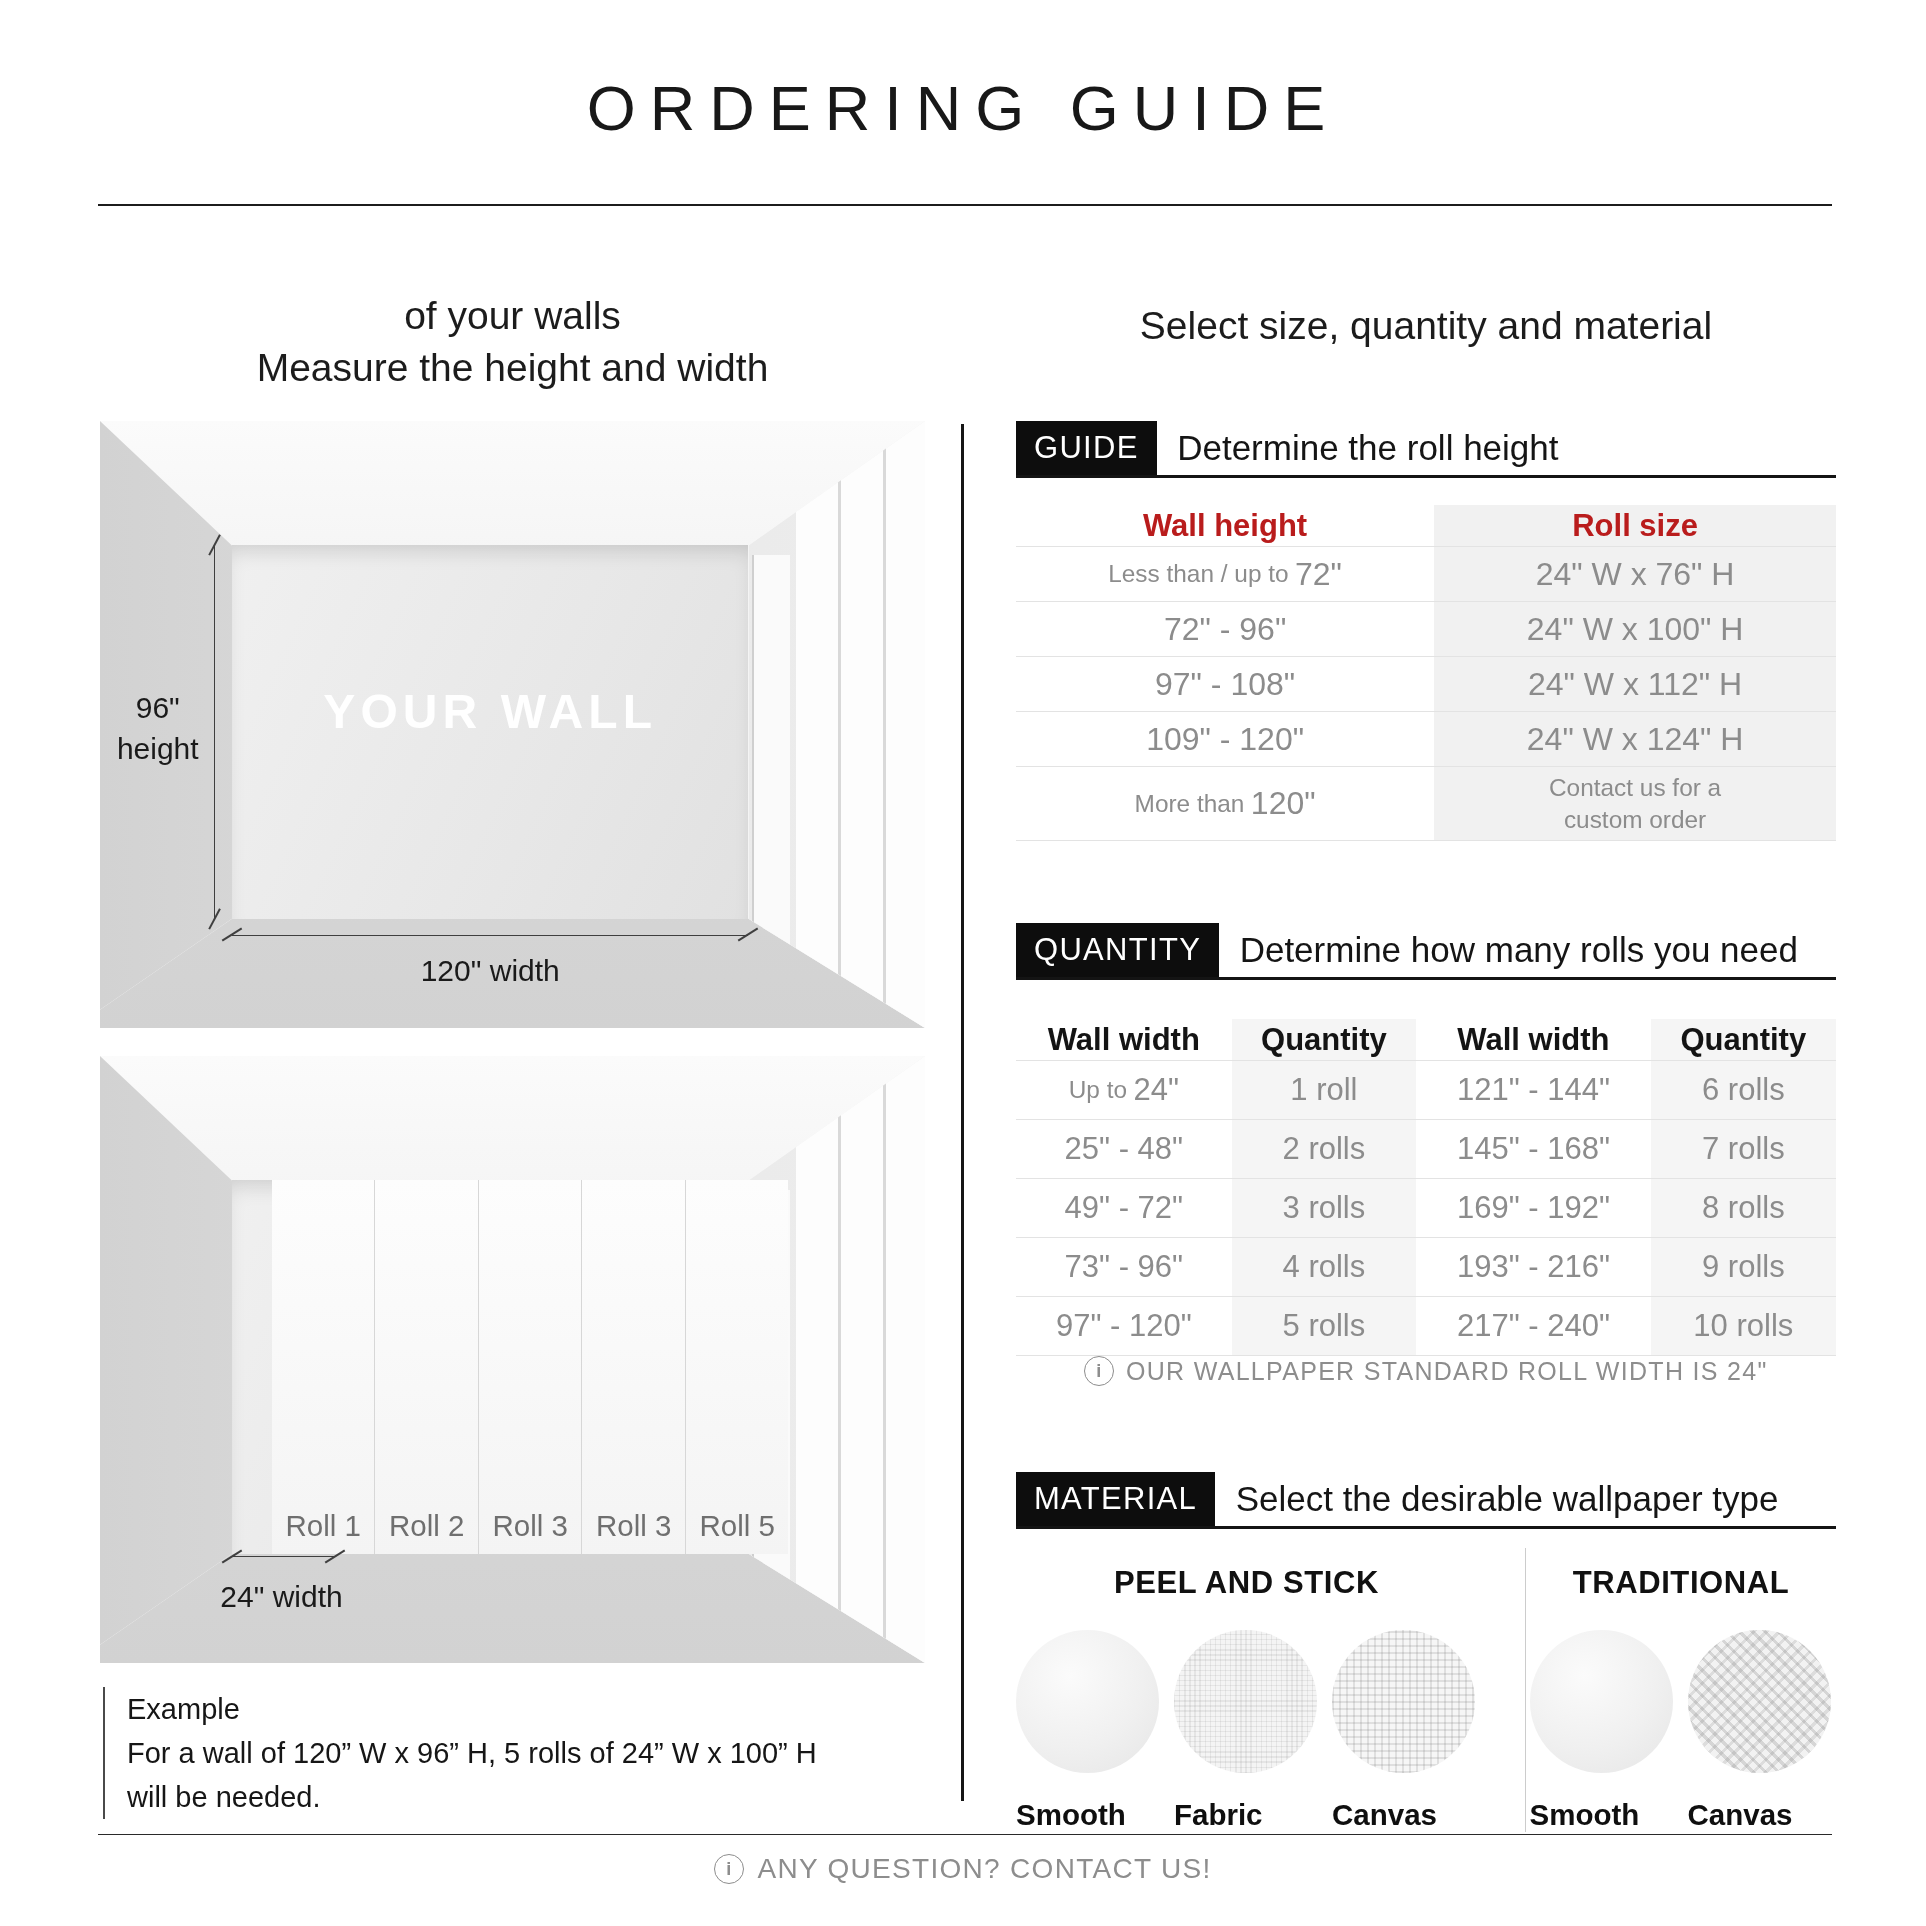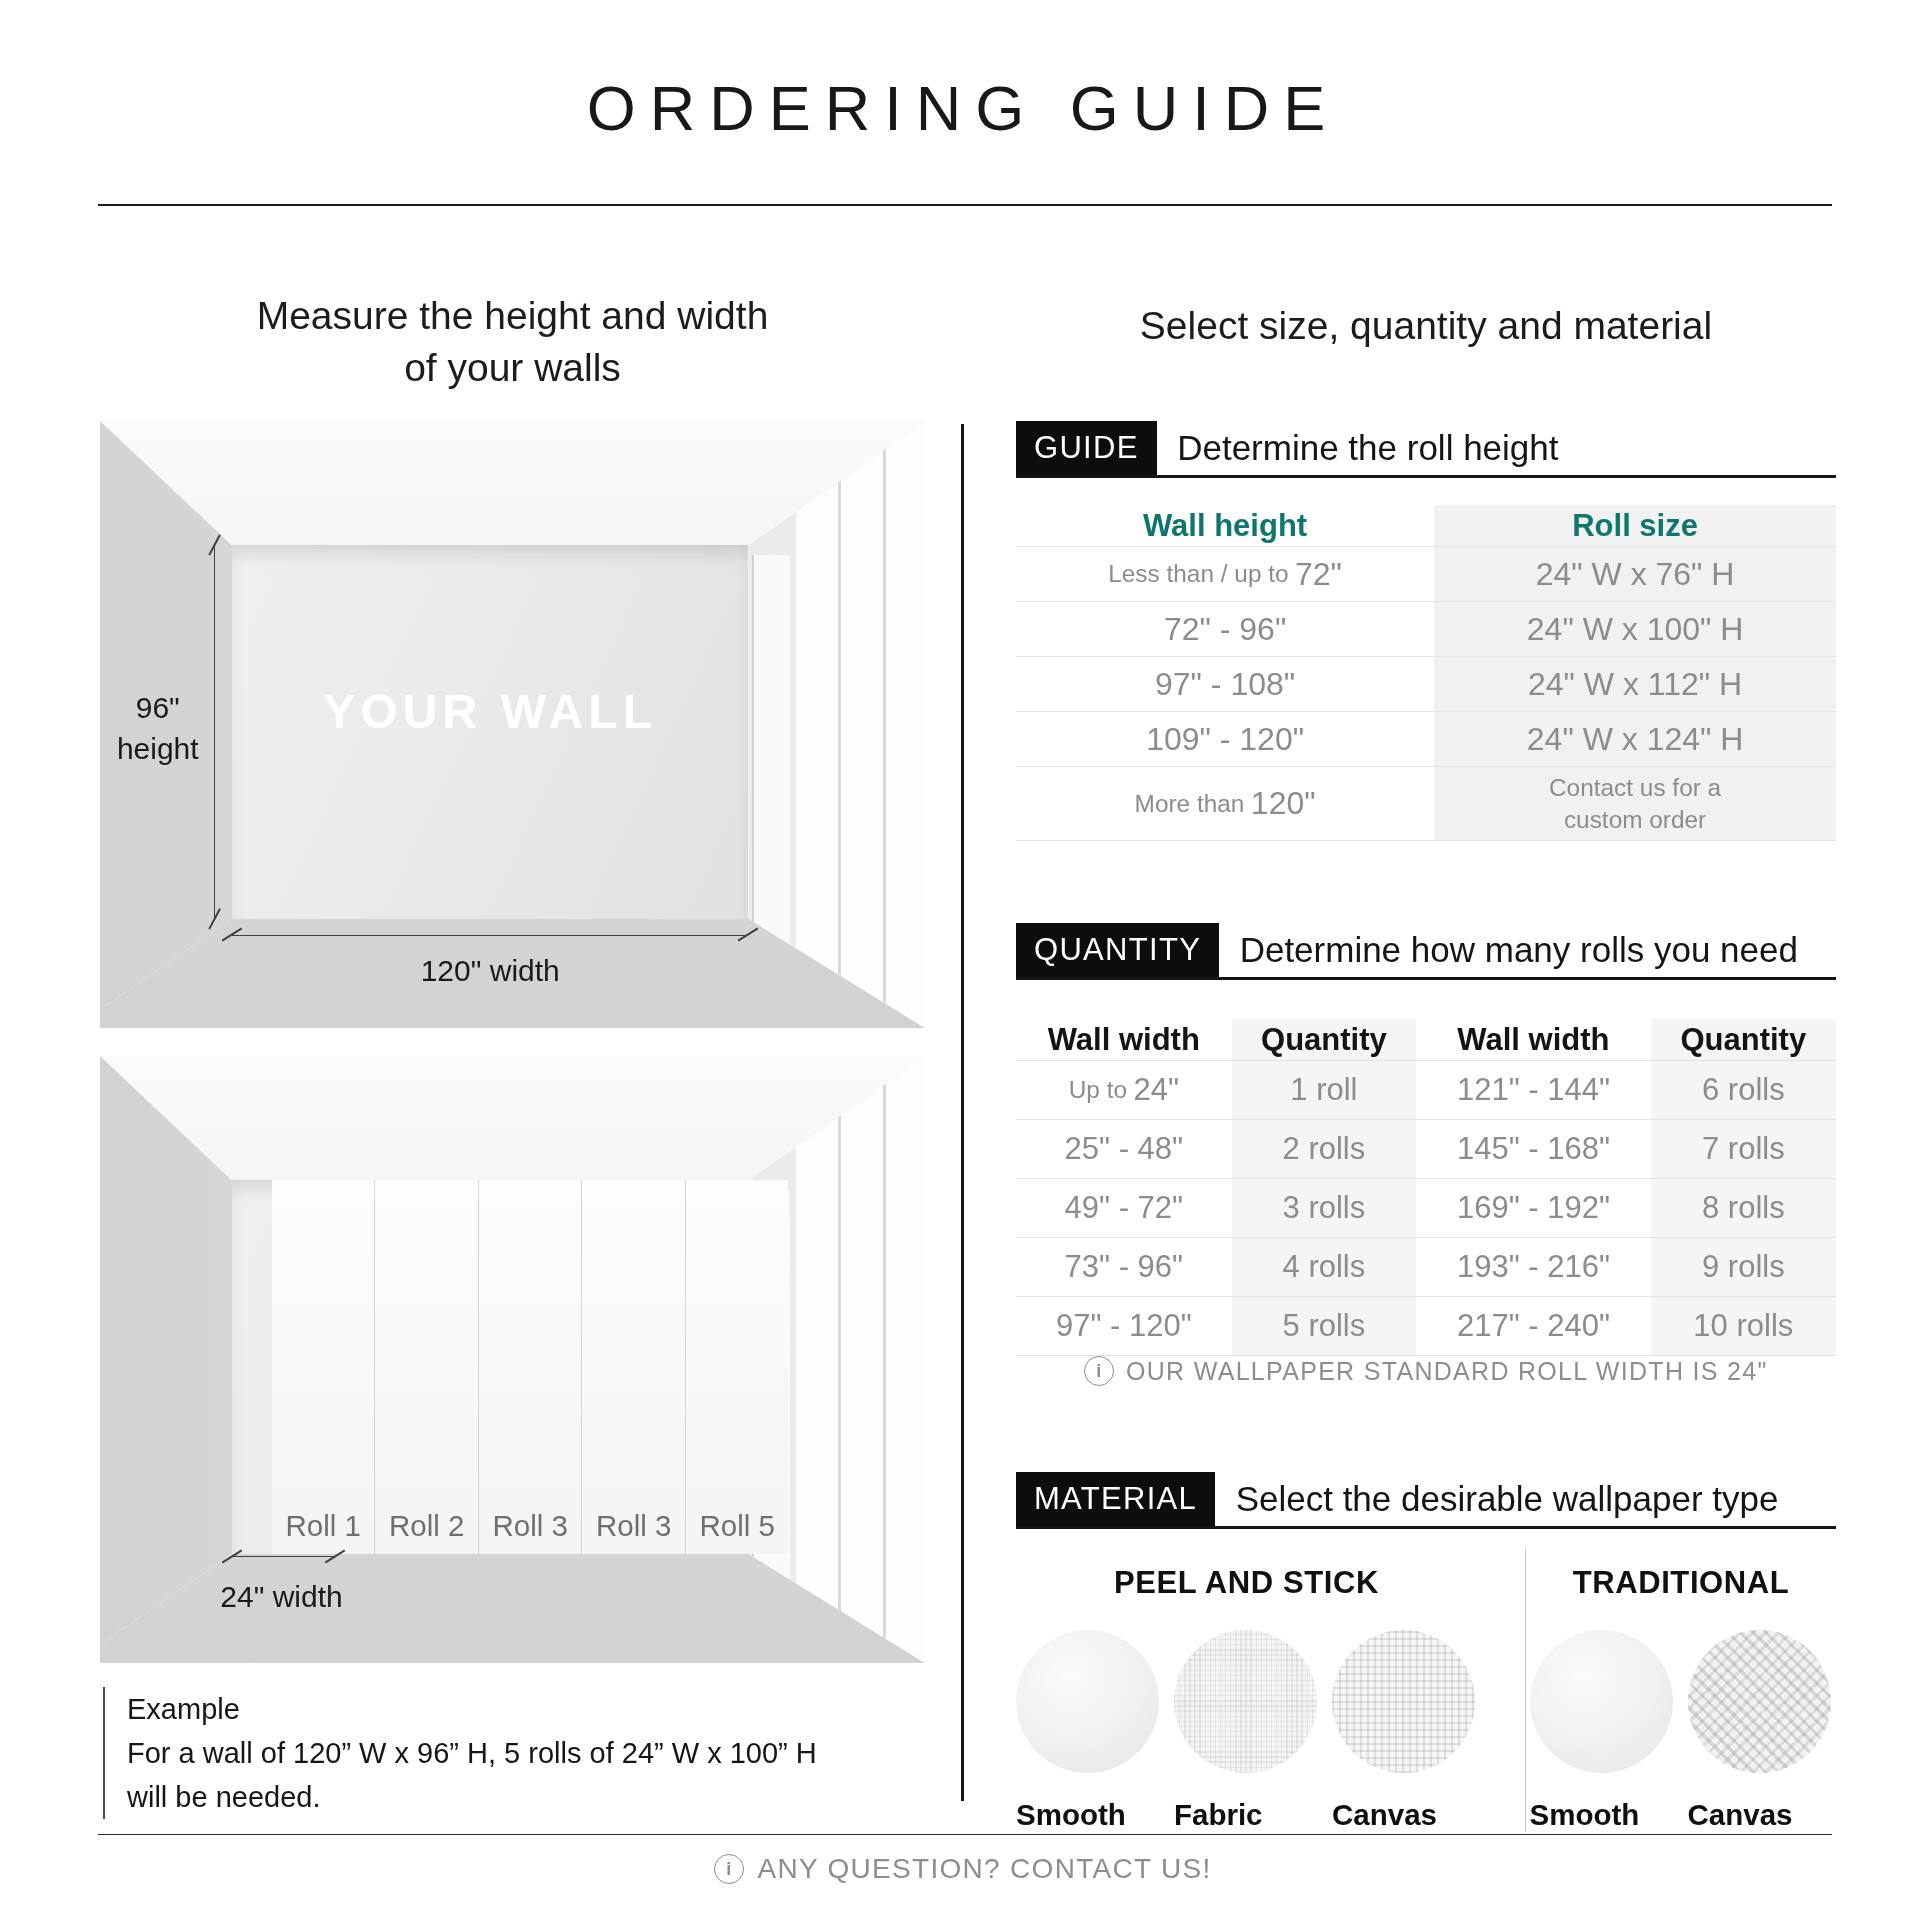--- a/index.html
+++ b/index.html
@@ -75,21 +75,21 @@
   .sec-tag{background:#0d0d0d;color:#ffffff;font-size:31px;letter-spacing:1.3px;
            padding:9px 18px;display:flex;align-items:center;}
   .sec-sub{font-size:35px;color:#151515;display:flex;align-items:center;padding-left:20.5px;}
 
   
   .size-table{margin-top:27px;border-bottom:1.3px solid #e3e3e3;}
   .s-row{display:flex;}
   .s-cell{display:flex;align-items:center;justify-content:center;text-align:center;gap:6.4px;}
   .s-left{width:51%;}
   .s-right{width:49%;background:#f1f1f1;}
-  .s-head .s-cell{font-size:31px;font-weight:700;color:#0f766e;height:41px;}
+  .s-head .s-cell{font-size:31px;font-weight:700;color:#b91c1c;height:41px;}
   .s-body .s-row{border-top:1.3px solid #e3e3e3;height:54px;}
   .s-body .s-row.tall{height:73px;}
   .s-body .s-cell{color:#8c8c8c;font-size:32px;}
   .t-sm{font-size:24.4px;}
   .t-lg{font-size:32px;}
   .small-lines{font-size:24.4px !important;line-height:1.3;white-space:pre-line;}
 
   
   .q-table{margin-top:39px;border-bottom:1.3px solid #e3e3e3;}
   .q-row{display:flex;}
@@ -134,22 +134,22 @@
 </style>
 </head>
 <body>
 
 <div class="page">
 
   <div class="page-title">ORDERING GUIDE</div>
   <div class="top-rule"></div>
 
   <div class="col-heading" id="left-heading">
+    <div>of your walls</div>
     <div>Measure the height and width</div>
-    <div>of your walls</div>
   </div>
   <div class="col-heading" id="right-heading">Select size, quantity and material</div>
 
   <div class="divider-v"></div>
 
   <div class="room" id="room1">
     <div class="layer r-ceiling"></div>
     <div class="layer r-leftwall"></div>
     <div class="layer r-floor"></div>
     <div class="layer r-window">

